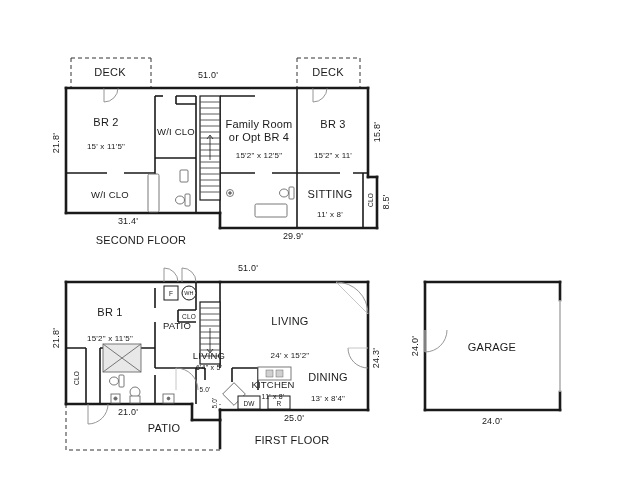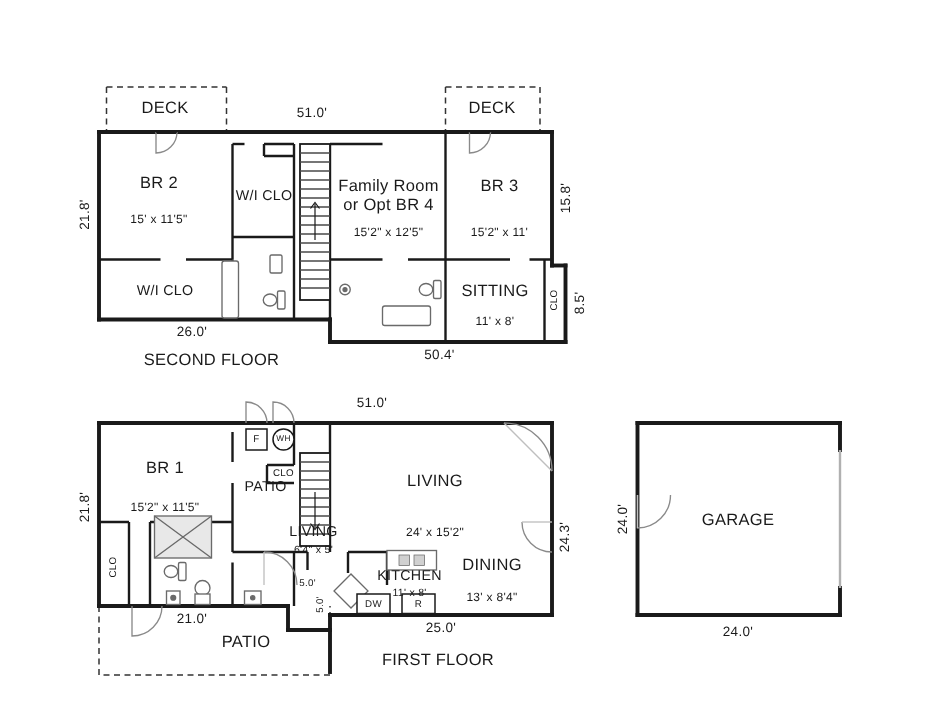--- a/index.html
+++ b/index.html
@@ -279,22 +279,22 @@
       <path d="M62,88 L62,173" opacity="0"></path>
     </g>
 
   </svg>
 
   <div class="lbl room-name" style="left:110px; top:72px;">DECK</div>
   <div class="lbl room-name" style="left:328px; top:72px;">DECK</div>
 
   <div class="lbl dim-txt" style="left:208px; top:75px;">51.0'</div>
   <div class="lbl dim-txt vert" style="left:56px; top:143px;">21.8'</div>
-  <div class="lbl dim-txt" style="left:128px; top:221px;">26.0'</div>
-  <div class="lbl dim-txt" style="left:293px; top:236px;">50.4'</div>
+  <div class="lbl dim-txt" style="left:128px; top:221px;">31.4'</div>
+  <div class="lbl dim-txt" style="left:293px; top:236px;">29.9'</div>
   <div class="lbl dim-txt vert" style="left:377px; top:132px;">15.8'</div>
   <div class="lbl dim-txt vert" style="left:386px; top:202px;">8.5'</div>
 
   <div class="lbl room-name" style="left:106px; top:122px;">BR 2</div>
   <div class="lbl room-dim" style="left:106px; top:146px;">15' x 11'5"</div>
 
   <div class="lbl room-name-sm" style="left:176px; top:131px;">W/I CLO</div>
   <div class="lbl room-name-sm" style="left:110px; top:194px;">W/I CLO</div>
 
   <div class="lbl room-name" style="left:259px; top:124px;">Family Room</div>

